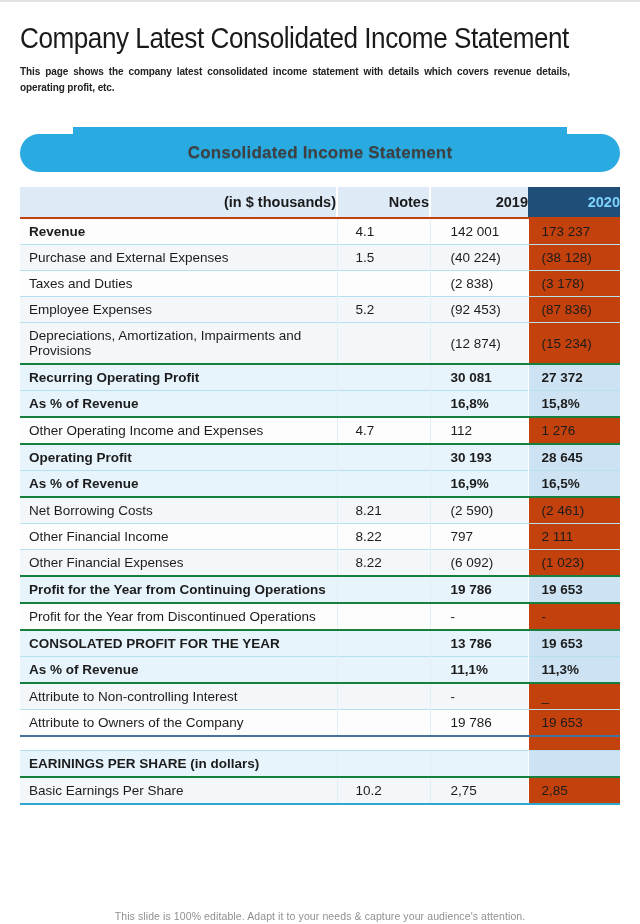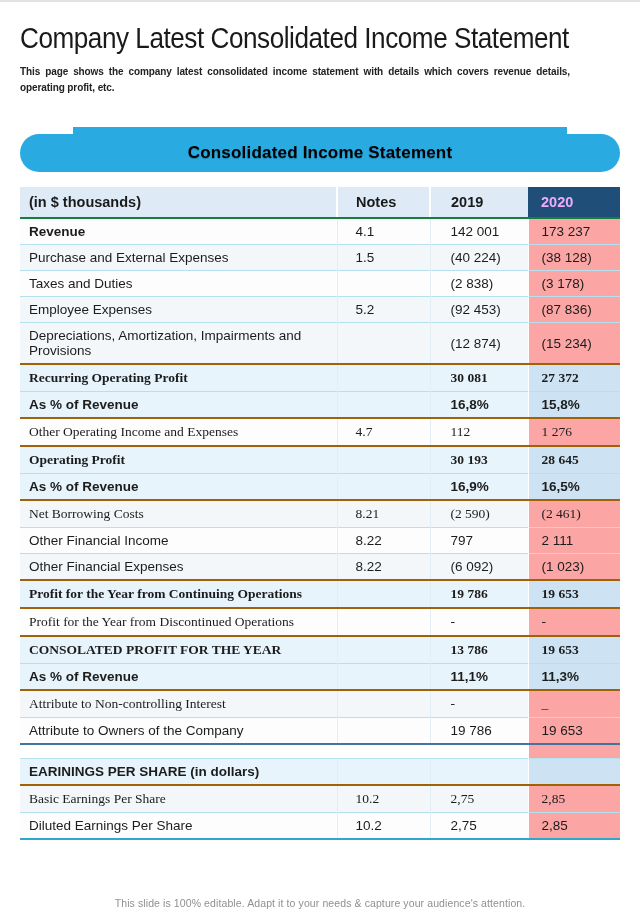--- a/index.html
+++ b/index.html
@@ -45,83 +45,83 @@
     background:#29abe2;
   }
   .banner-pill {
     position:relative;
     width:100%; height:38px;
     background:#29abe2;
     border-radius:19px;
     display:flex; align-items:center; justify-content:center;
   }
   .banner-label {
-    color:#000000;
+    color:#404040;
     font-size:17px;
     font-weight:700;
     letter-spacing:0.2px;
     text-shadow:0 1px 1px rgba(0,60,90,0.35);
   }
   table.income {
     margin:15px 20px 0 20px;
     width:600px;
     border-collapse:collapse;
     table-layout:fixed;
   }
   thead th {
     background:#deebf7;
-    text-align:left;
+    text-align:right;
     font-size:14.5px;
     font-weight:700;
     color:#1a1a1a;
     padding:7px 0 7px 0;
-    border-bottom:2px solid #15803d;
+    border-bottom:2px solid #c2410c;
     border-left:2px solid #ffffff;
   }
   thead th:first-child { border-left:none; padding-left:9px; }
   thead th.c-notes { padding-left:18px; }
   thead th.c-2019 { padding-left:20px; }
   thead th.c-2020 {
     background:#1f4e79;
-    color:#f0abfc;
+    color:#7dd3fc;
     padding-left:13px;
     border-left:none;
   }
   tbody td {
     font-size:13.5px;
     padding:5px 0 5px 0;
     border-left:1px solid #e2eef6;
     color:#1c1c1c;
   }
   tbody td:first-child { border-left:none; padding-left:9px; }
   tbody td.c-notes { padding-left:18px; }
   tbody td.c-2019 { padding-left:20px; }
   tbody td.c-2020 {
     padding-left:13px;
-    background:#fca5a5;
+    background:#c2410c;
     border-left:1px solid #ffffff;
   }
   tr.row-plain      { background:#fdfdfe; }
   tr.row-plain.alt  { background:#f4f7f9; }
   tr.row-labelbold  { background:#fdfdfe; }
   tr.row-labelbold td:first-child { font-weight:700; }
   tr.row-total, tr.row-section { background:#e7f4fc; }
   tr.row-total td, tr.row-section td { font-weight:700; }
   tr.row-total td.c-2020, tr.row-section td.c-2020 { background:#cde3f3; }
   tr.row-spacer { background:#ffffff; }
   tr.row-spacer td { padding:0; height:14px; border-left:none; }
   tr.row-spacer td.c-2020 { border-left:1px solid #ffffff; }
   tr.sep-thin  td { border-top:1px solid #b5e0ef; }
-  tr.sep-thick td { border-top:2px solid #a16207;font-family:Liberation Serif, serif; }
+  tr.sep-thick td { border-top:2px solid #15803d; }
   tr.sep-dark  td { border-top:2px solid #44749e; }
   tbody { border-bottom:2px solid #2fa6ce; }
   .footer-note {
     position:absolute;
     left:0; right:0;
-    bottom:15px;
+    bottom:2px;
     text-align:center;
     font-size:10.5px;
     color:#909090;
     letter-spacing:0.1px;
   }
 </style>
 </head>
 <body>
 
 <h1 class="page-title">Company Latest Consolidated Income Statement</h1>
@@ -275,22 +275,16 @@
         <td class="c-notes"></td>
         <td class="c-2019"></td>
         <td class="c-2020"></td>
       </tr>
       <tr class="row-plain sep-thick alt">
         <td class="c-label">Basic Earnings Per Share</td>
         <td class="c-notes">10.2</td>
         <td class="c-2019">2,75</td>
         <td class="c-2020">2,85</td>
       </tr>
-      <tr class="row-plain sep-thin">
-        <td class="c-label">Diluted Earnings Per Share</td>
-        <td class="c-notes">10.2</td>
-        <td class="c-2019">2,75</td>
-        <td class="c-2020">2,85</td>
-      </tr>
     </tbody>
 </table>
 
 <p class="footer-note">This slide is 100% editable. Adapt it to your needs &amp; capture your audience's attention.</p>
 
 </body></html>

